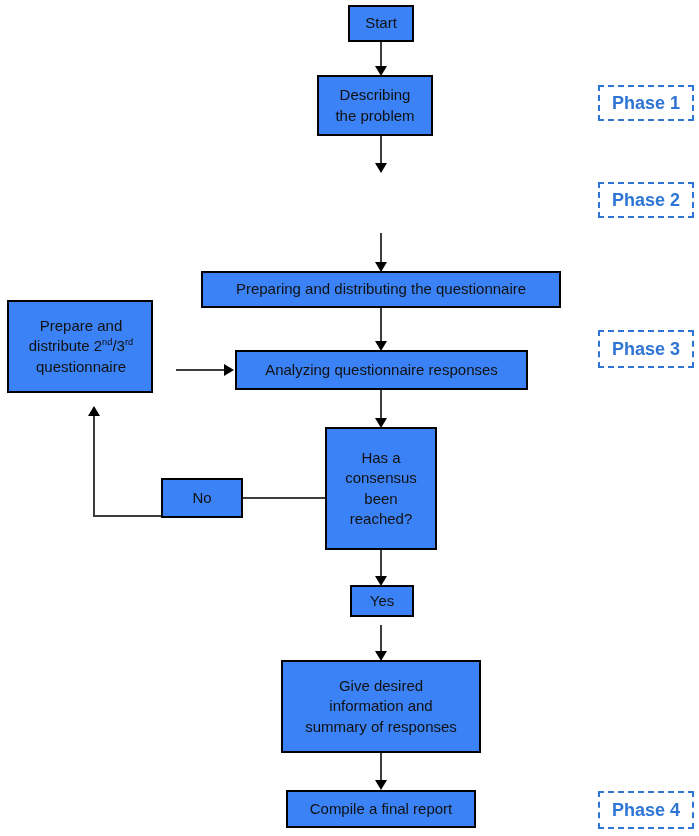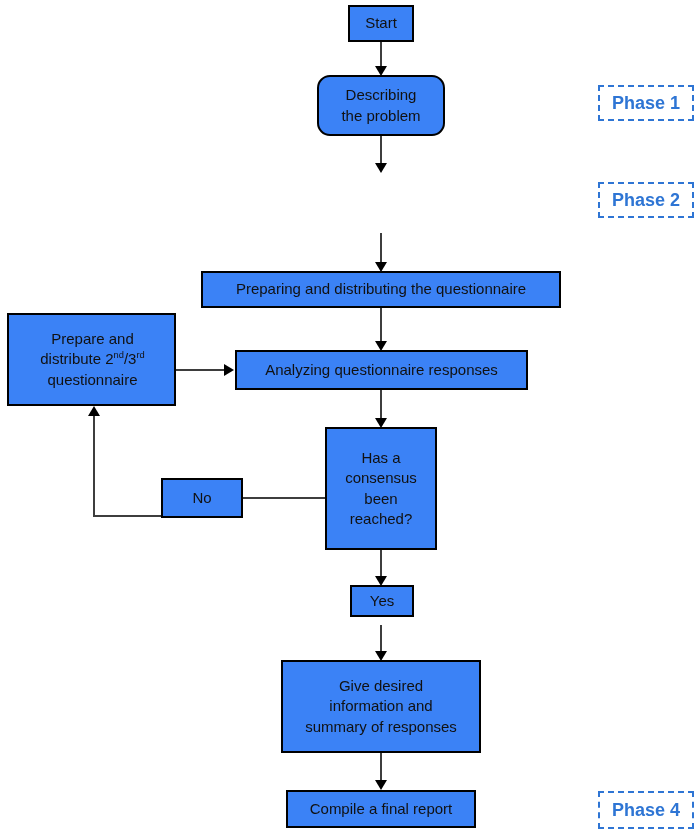--- a/index.html
+++ b/index.html
@@ -125,33 +125,33 @@
   <div class="ln v" style="left:380px; top:625px; height:29px;"></div>
   <div class="arw down" style="left:375px; top:651px;"></div>
 
   <div class="ln v" style="left:380px; top:753px; height:29px;"></div>
   <div class="arw down" style="left:375px; top:780px;"></div>
 
   <div class="node" style="left:348px; top:5px; width:66px; height:37px;">
     <span class="label">Start</span>
   </div>
 
-  <div class="node" style="left:317px; top:75px; width:128px; height:61px;border-radius:13px;">
+  <div class="node" style="left:317px; top:75px; width:116px; height:61px;">
     <span class="label">
       <span>Describing</span><br>
       <span>the problem</span>
     </span>
   </div>
 
 
   <div class="node" style="left:201px; top:271px; width:360px; height:37px;">
     <span class="label">Preparing and distributing the questionnaire</span>
   </div>
 
-  <div class="node" style="left:7px; top:313px; width:169px; height:93px;padding-left:8px;">
+  <div class="node" style="left:7px; top:300px; width:146px; height:93px;padding-left:8px;">
     <span class="label">
       <span>Prepare and</span><br>
       <span>distribute 2</span><sup>nd</sup><span>/3</span><sup>rd</sup><br>
       <span>questionnaire</span>
     </span>
   </div>
 
   <div class="node" style="left:235px; top:350px; width:293px; height:40px;">
     <span class="label">Analyzing questionnaire responses</span>
   </div>
@@ -186,18 +186,21 @@
   </div>
 
   <div class="phase" style="left:598px; top:85px; width:96px; height:36px;">
     <span>Phase 1</span>
   </div>
 
   <div class="phase" style="left:598px; top:182px; width:96px; height:36px;">
     <span>Phase 2</span>
   </div>
 
+  <div class="phase" style="left:598px; top:330px; width:96px; height:38px;">
+    <span>Phase 3</span>
+  </div>
 
   <div class="phase" style="left:598px; top:791px; width:96px; height:38px;">
     <span>Phase 4</span>
   </div>
 
 </div>
 
 </body></html>

